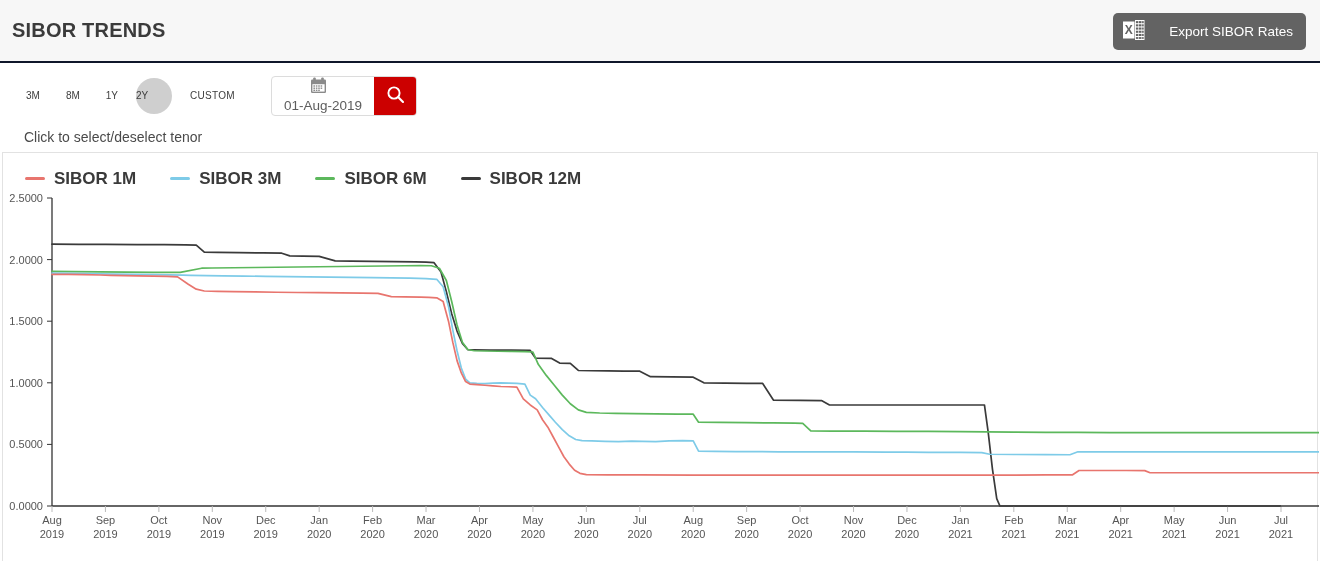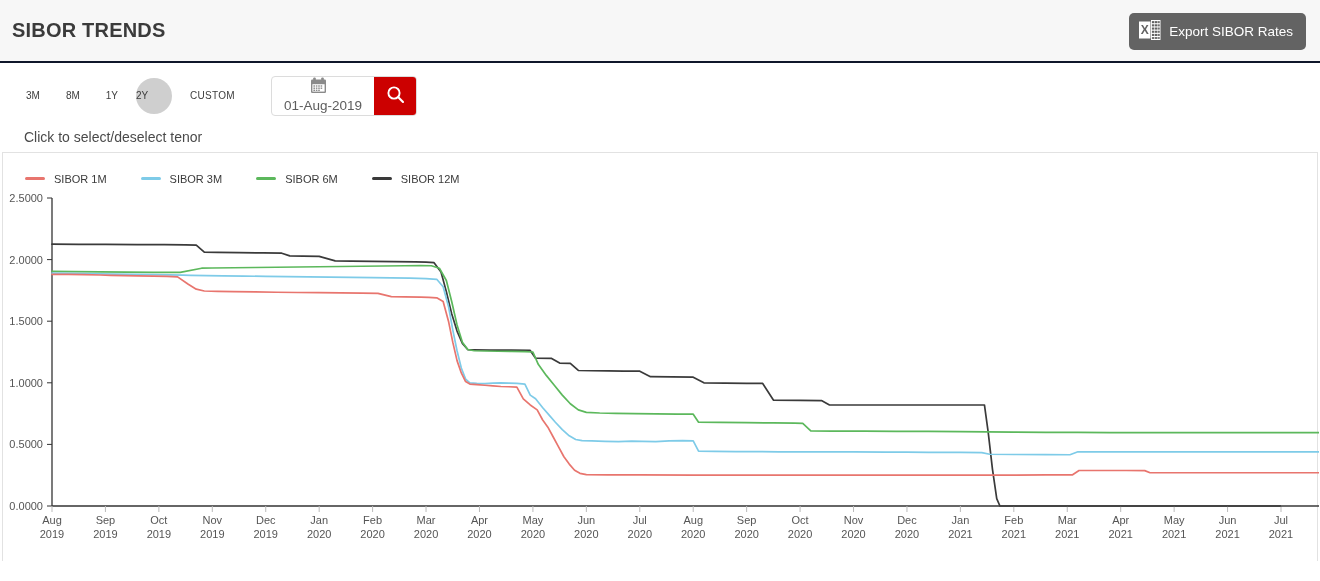--- a/index.html
+++ b/index.html
@@ -36,21 +36,21 @@
     border-radius: 5px;
     display: flex;
     align-items: center;
     padding: 0 13px 0 10px;
     cursor: pointer;
     border: none;
   }
   .export-btn .label {
     color: #ffffff;
     font-size: 13.5px;
-    margin-left: 8px;
+    margin-left: 24px;
     white-space: nowrap;
   }
   .xls-icon { display:block; }
 
   
   .filter-row {
     height: 66px;
     display: flex;
     align-items: center;
     padding-left: 18px;
@@ -130,22 +130,22 @@
     align-items: center;
     margin-right: 34px;
     cursor: pointer;
   }
   .legend-swatch {
     width: 20px; height: 3px;
     border-radius: 2px;
     margin-right: 9px;
   }
   .legend-label {
-    font-size: 11px;
-    font-weight: normal;
+    font-size: 17px;
+    font-weight: bold;
     color: #3a3a3a;
     white-space: nowrap;
   }
   .plot-wrap { position: relative; }
   svg.plot { display: block; }
   .ytick { font-size: 11px; fill: #555; font-family: "Liberation Sans", sans-serif; }
   .xtick { font-size: 11px; fill: #555; font-family: "Liberation Sans", sans-serif; text-anchor: middle; }
 </style>
 </head>
 <body>

